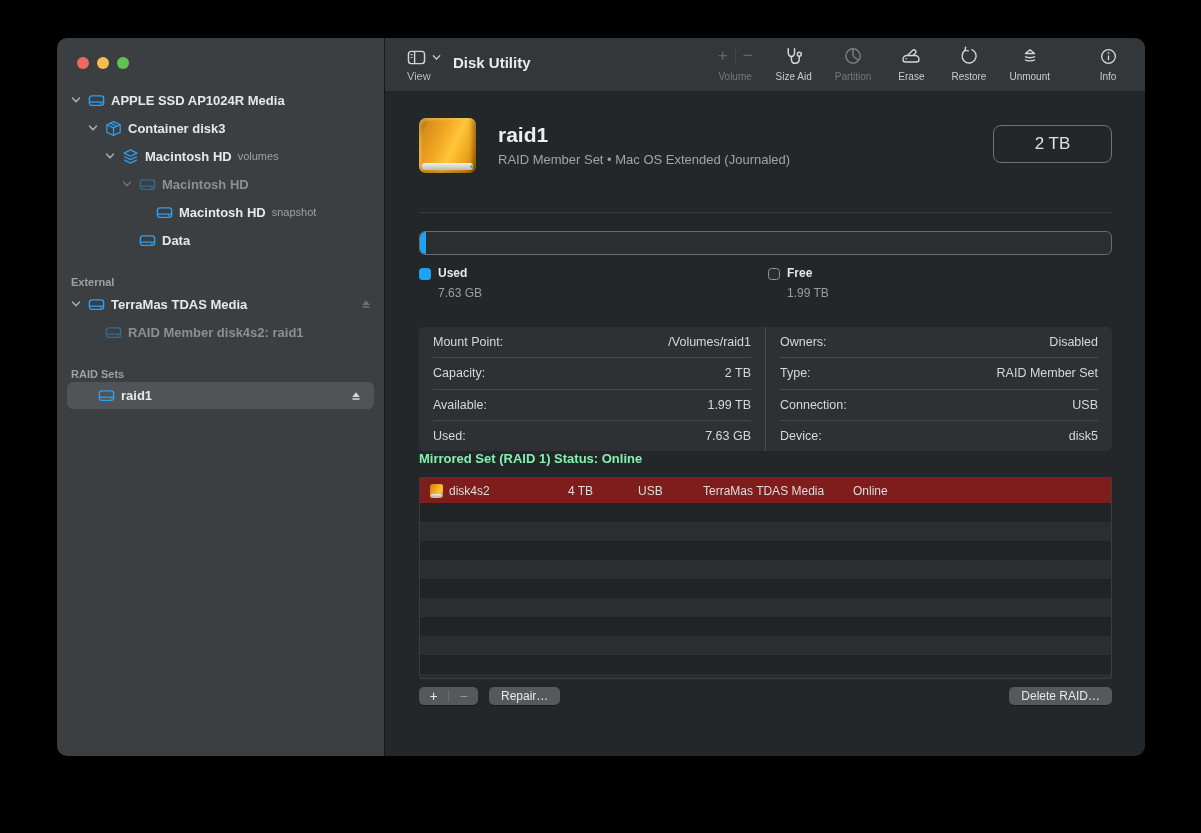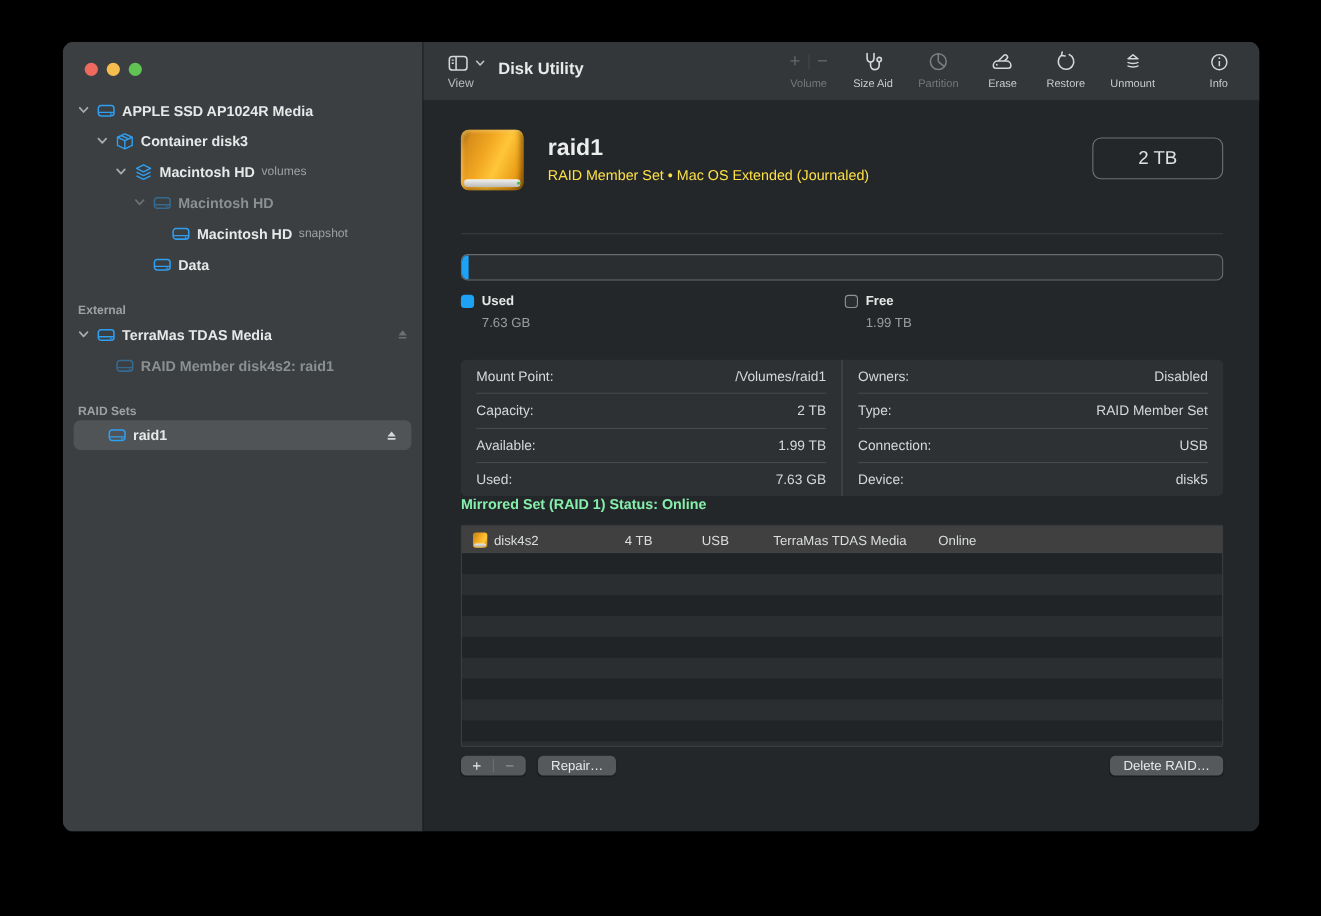--- a/index.html
+++ b/index.html
@@ -51,21 +51,21 @@
 
   .drive-header { margin-top:24px; display:flex; align-items:center; position:relative; height:58px; }
   .big-drive { position:relative; width:57px; height:55px; margin-right:22px; flex:none;
     background:linear-gradient(115deg,#8a5a0e 0%, #d88e1b 14%, #f2a722 38%, #ffc63a 58%, #e89a14 85%, #9c6a10 100%);
     border-radius:7px; box-shadow:inset 2px 2px 3px rgba(255,220,120,.5), inset -3px -2px 5px rgba(90,50,0,.55); }
   .big-drive .base { position:absolute; left:3px; right:3px; bottom:3px; height:7px; border-radius:3px;
     background:linear-gradient(180deg,#f2f2f0,#babbb8); }
   .big-drive .led { position:absolute; right:3px; bottom:5px; width:3px; height:3px; border-radius:50%; background:#47c24a; }
   .dh-text { display:flex; flex-direction:column; gap:5px; }
   .dh-title { font-size:21px; font-weight:700; color:#eceded; }
-  .dh-sub { font-size:13px; color:#fde047; }
+  .dh-sub { font-size:13px; color:#a3a3a3; }
   .size-badge { position:absolute; right:0; top:9px; width:119px; height:38px; border:1px solid #6f7375; border-radius:8px;
     display:flex; align-items:center; justify-content:center; font-size:17px; color:#dfe1e1; }
 
   .hr-divider { margin-top:38px; height:1px; background:#3a3e40; }
 
   .usage-bar { margin-top:18px; height:24px; border:1px solid #686c6e; border-radius:6px; background:#2b2e30; overflow:hidden; position:relative; }
   .usage-fill { position:absolute; left:0; top:0; bottom:0; width:0.8%; background:#1da2f5; border-radius:5px 0 0 5px; }
 
   .legend { margin-top:11px; display:flex; }
   .leg-col { display:flex; flex-direction:column; }
@@ -84,21 +84,21 @@
   .info-row:last-child { border-bottom:none;gap:12px; }
 
   .raid-heading { font-size:13px; font-weight:600; color:#86efac; }
 
   .members-table { margin-top:11px; height:202px; border:1px solid #3a3e40; border-radius:2px; overflow:hidden; background:#2a2e30; }
   .mt-header { display:flex; height:22px; background:#232629; border-bottom:1px solid #161819; align-items:center; }
   .mt-hcell { font-size:12px; font-weight:700; color:#e7e8e8; padding-left:8px; height:14px; line-height:14px; border-left:1px solid #3f4346; }
   .mt-hcell:first-child { border-left:none; padding-left:10px; }
   .c-name{ width:140px; flex:none; } .c-size{ width:70px; flex:none; } .c-type{ width:65px; flex:none; }
   .c-media{ width:150px; flex:none; } .c-status{ flex:1; }
-  .mt-row { display:flex; align-items:center; height:25px; background:#404040; font-size:12px; color:#dcdede; }
+  .mt-row { display:flex; align-items:center; height:25px; background:#7f1d1d; font-size:12px; color:#dcdede; }
   .mt-cell { padding-left:8px; display:flex; align-items:center; gap:6px; }
   .mt-cell:first-child { padding-left:10px; }
   .mini-drive { width:13px; height:14px; border-radius:2.5px; flex:none; position:relative;
     background:linear-gradient(120deg,#c27d12,#f6ad25 45%,#ffc63a 70%,#b97a10); }
   .mini-drive::after { content:""; position:absolute; left:1px; right:1px; bottom:1px; height:3px; border-radius:1.5px;
     background:linear-gradient(180deg,#eeeeec,#b5b6b3); }
   .stripe { height:19px; }
   .stripe:nth-child(odd) { background:#2a2e30; }
   .stripe:nth-child(even) { background:#212427; }
 

